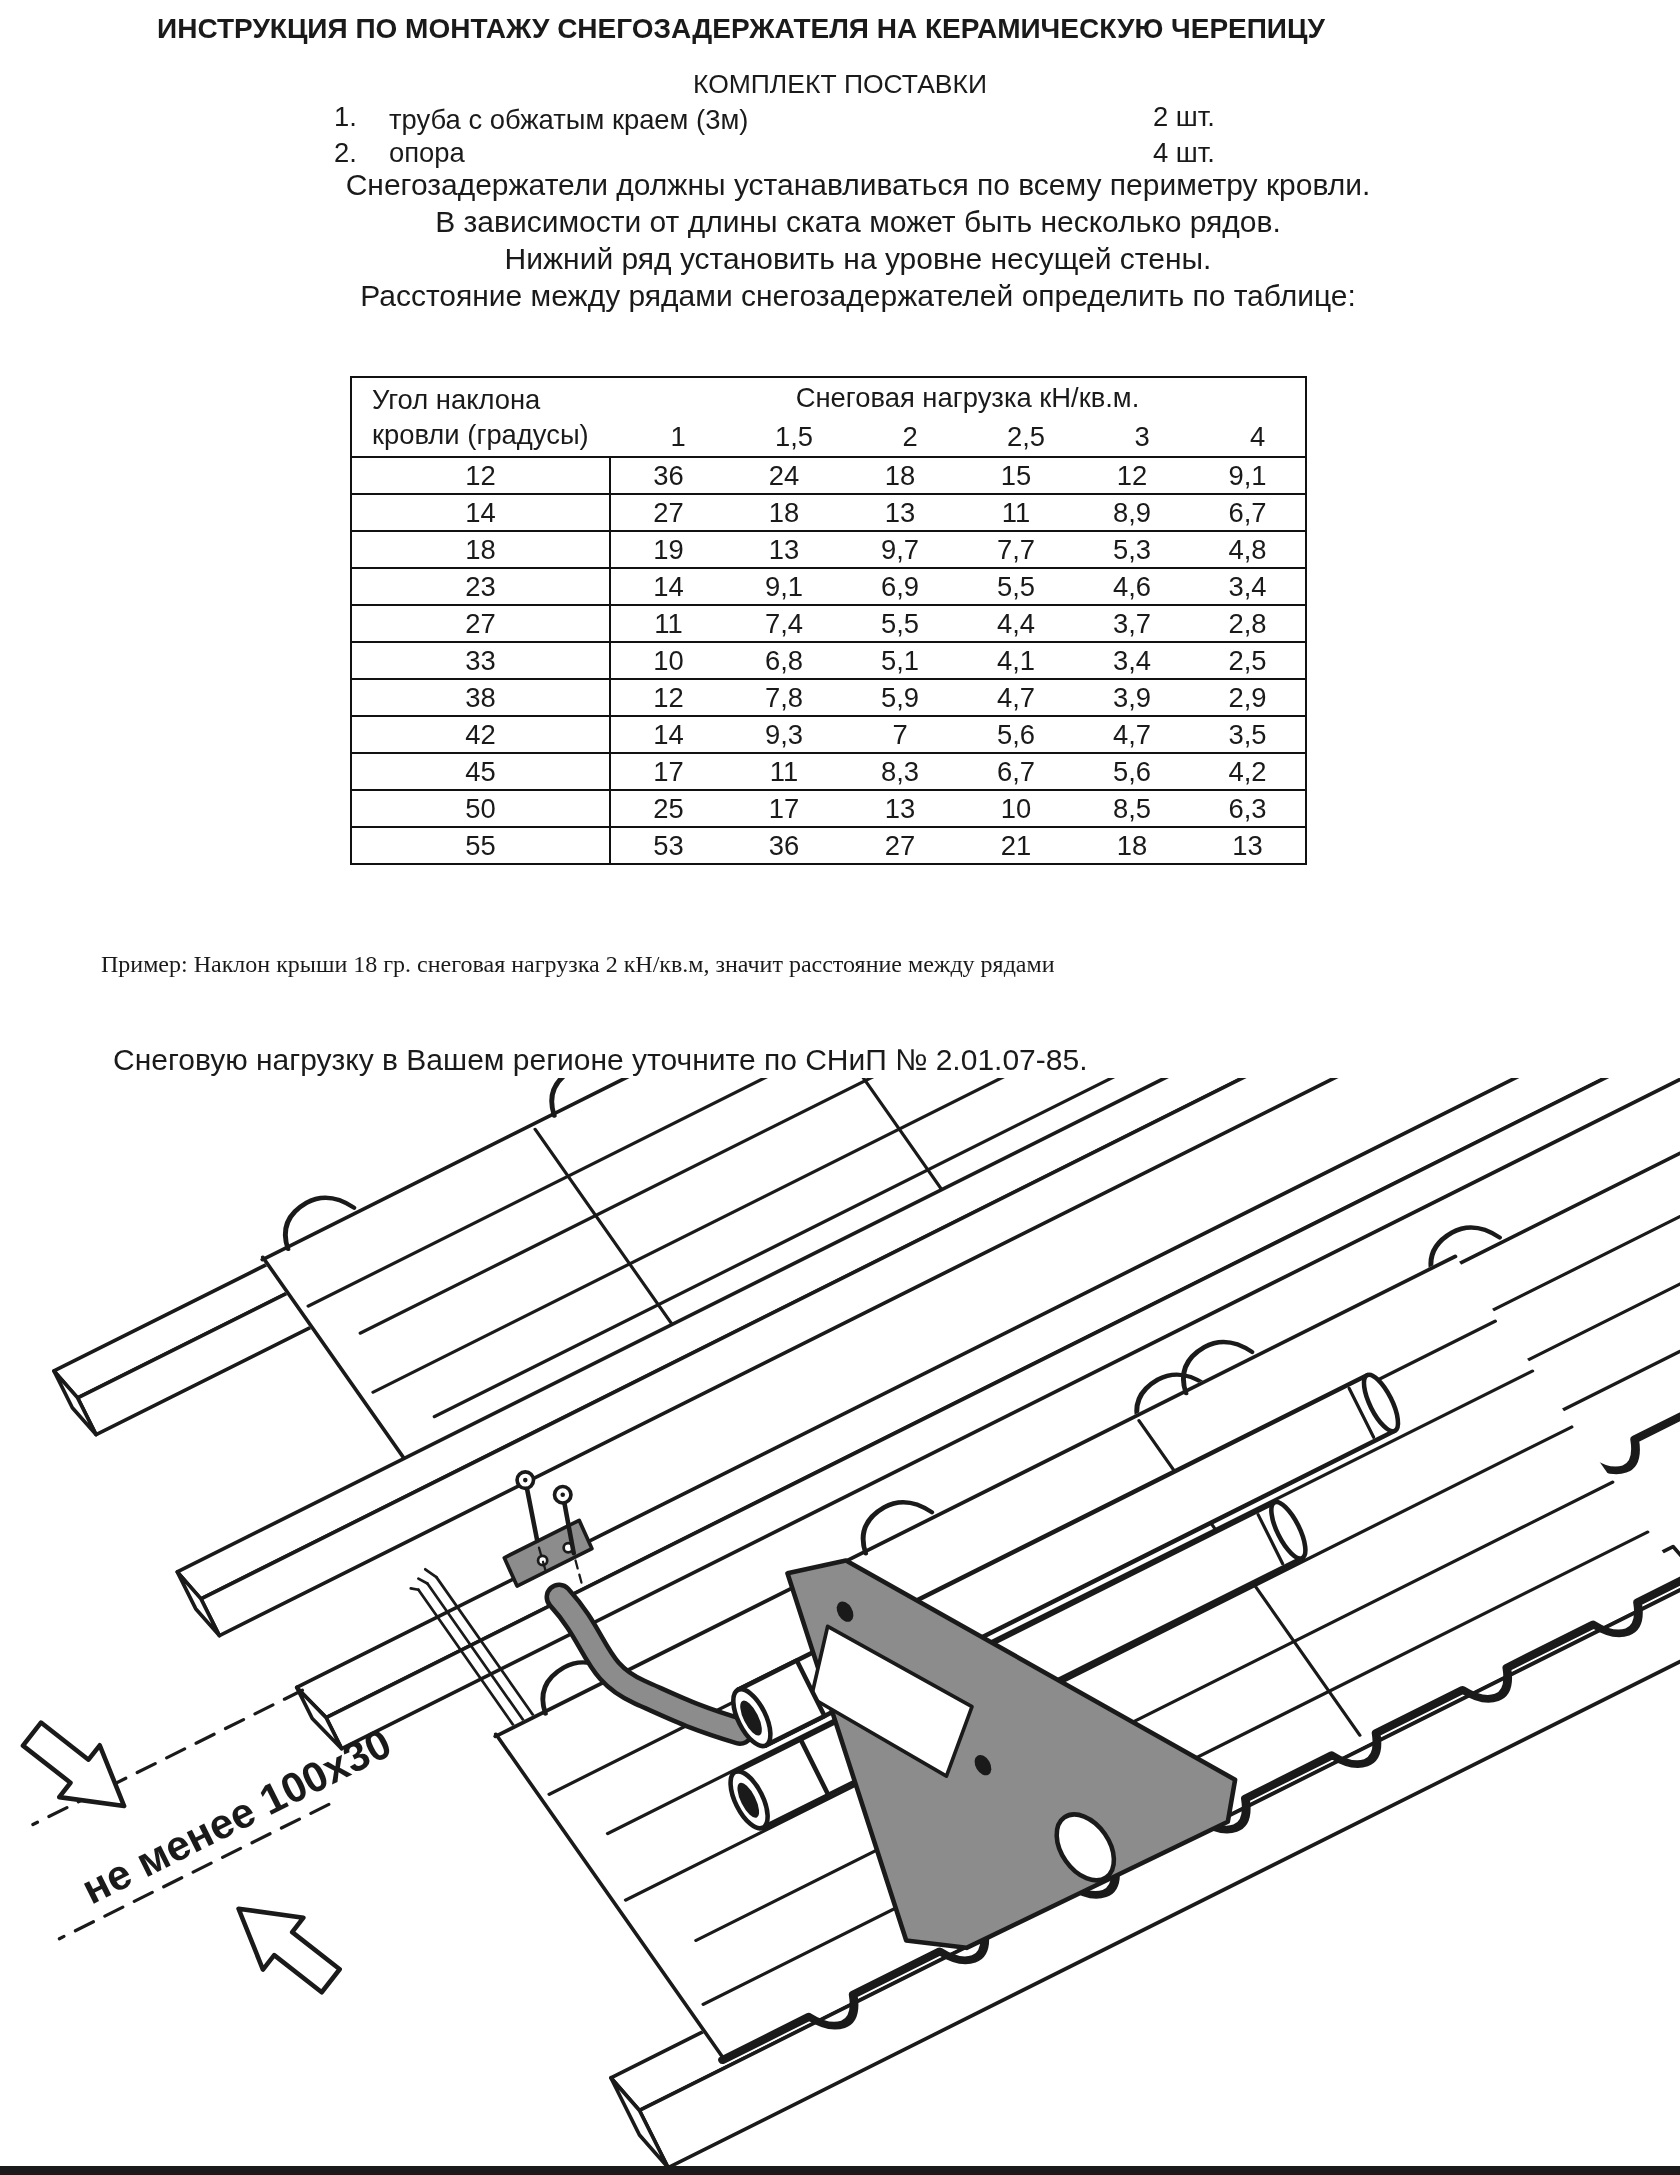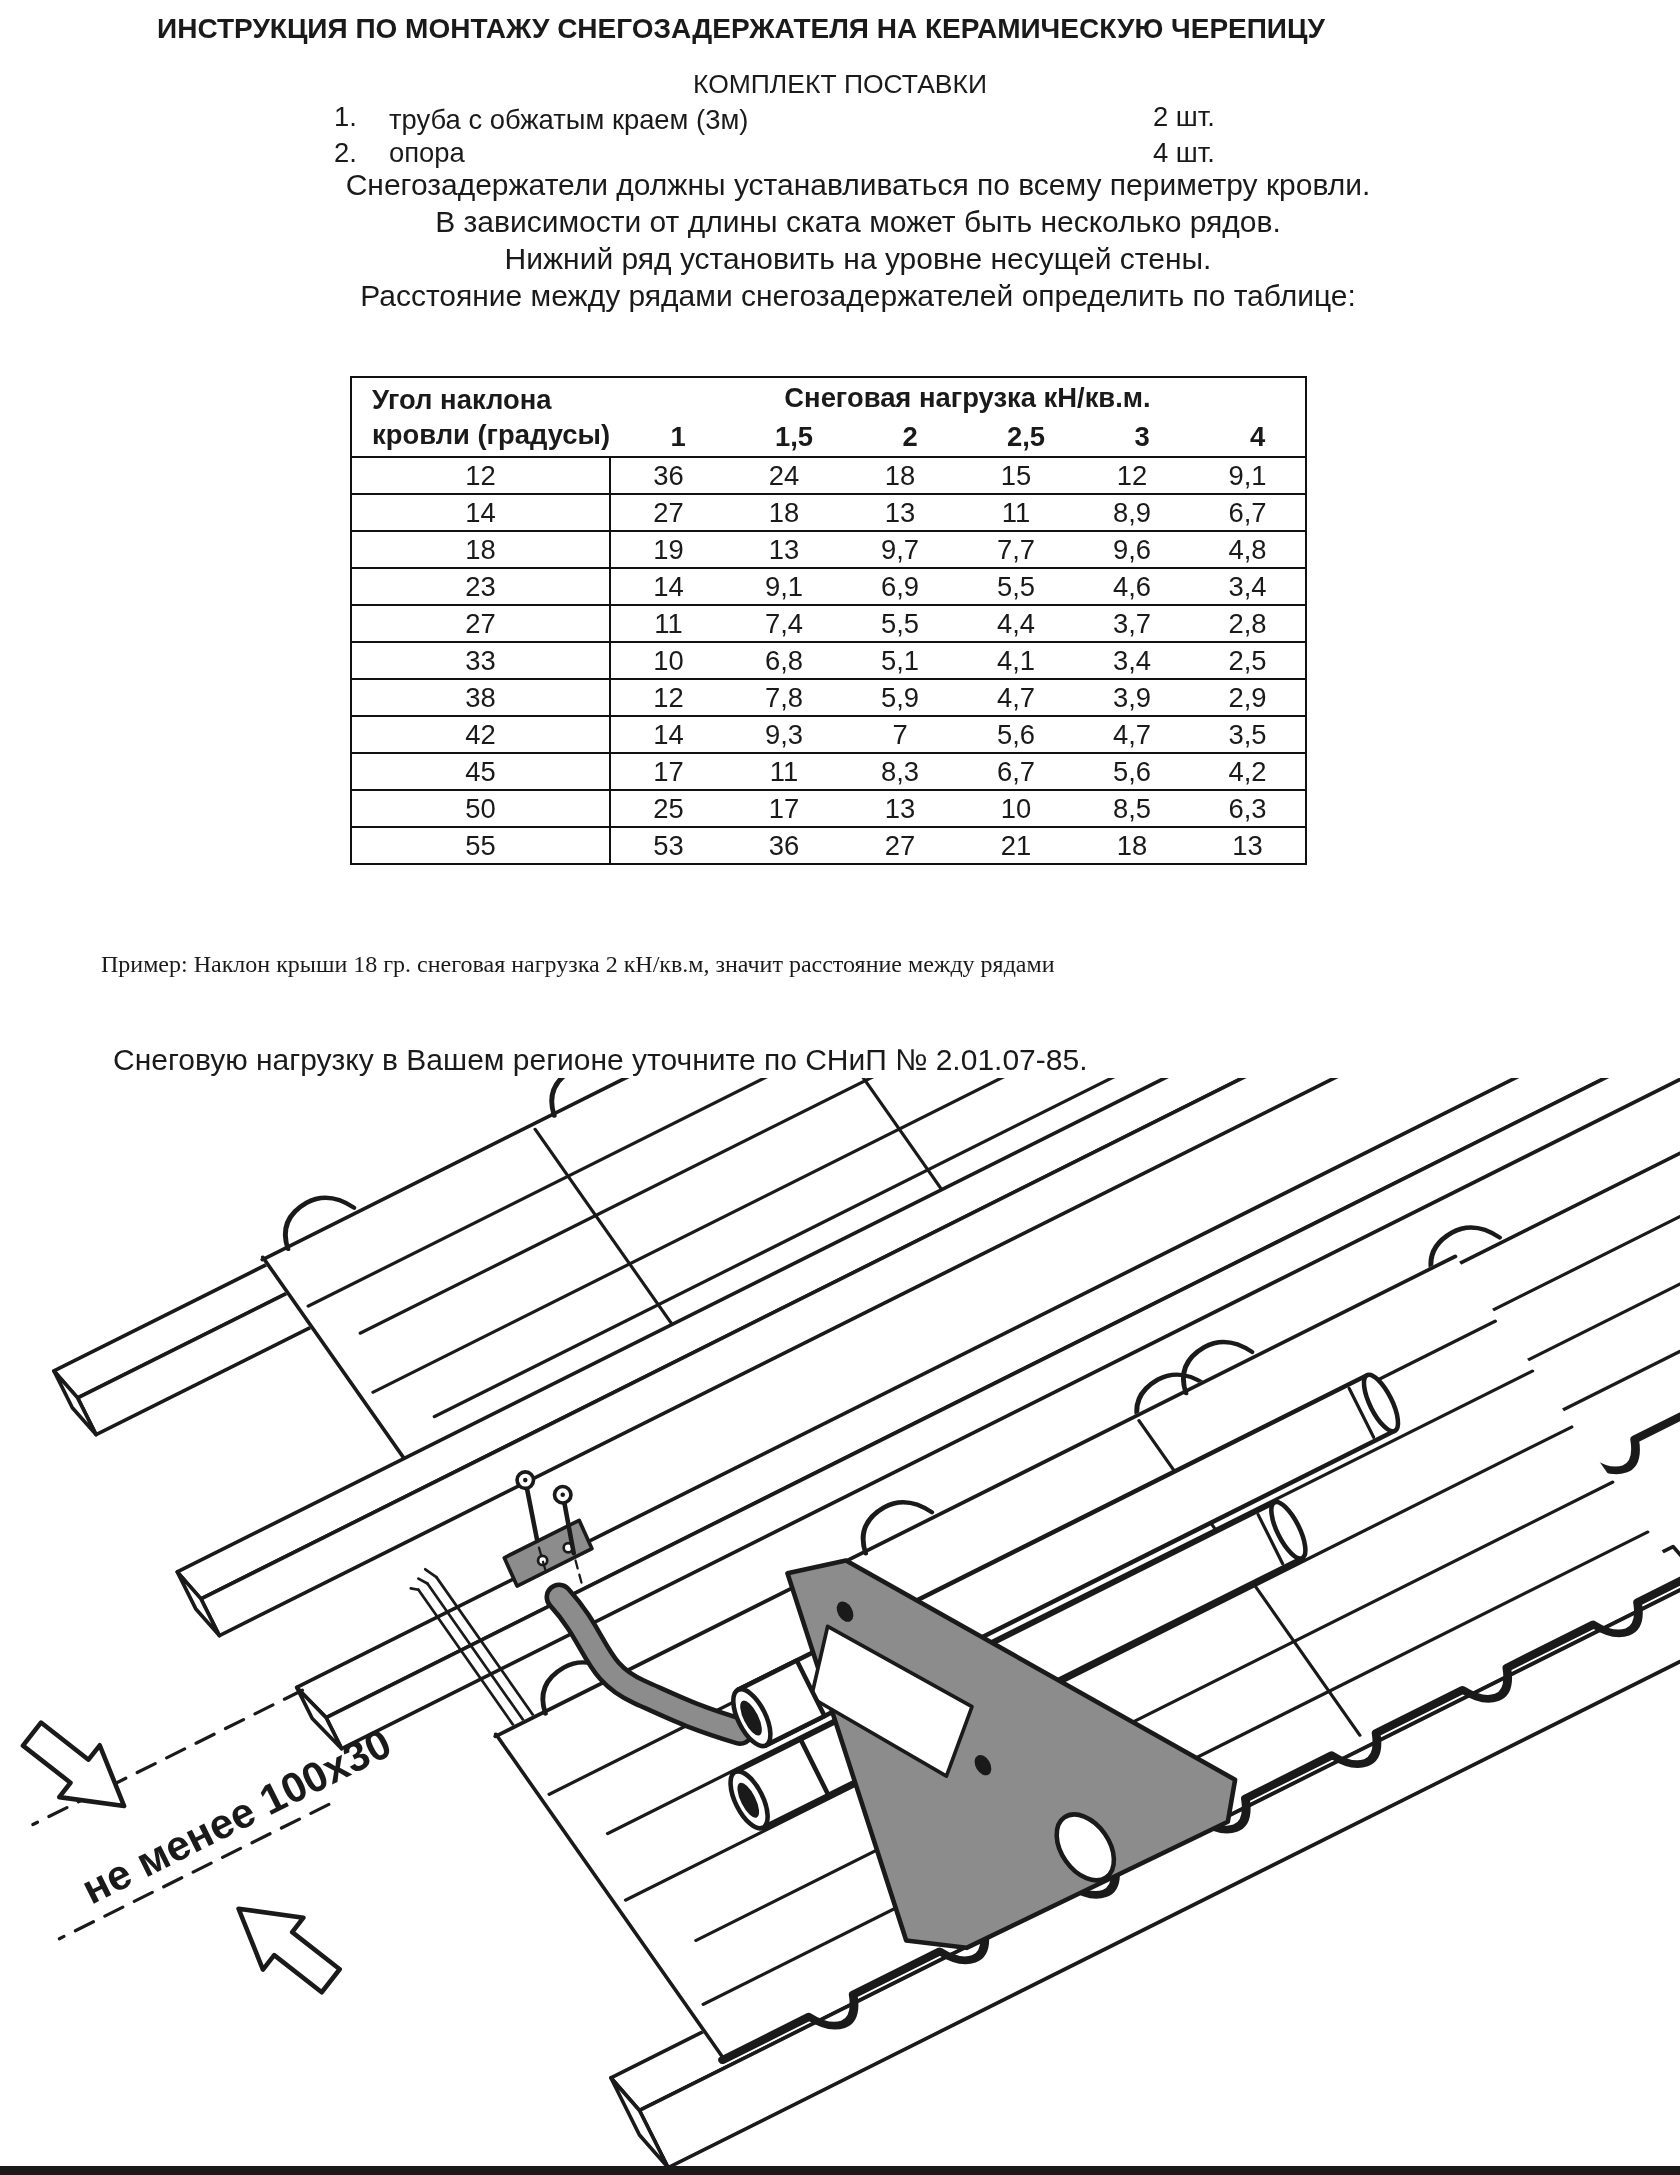--- a/index.html
+++ b/index.html
@@ -38,21 +38,21 @@
   .snow-table {
     position: absolute; top: 376px; left: 350px;
     border-collapse: collapse;
     font-size: 27.4px;
     table-layout: fixed;
   }
   .snow-table, .snow-table td, .snow-table th {
     border: 0 solid #111111;
   }
   .snow-table { border: 2.7px solid #111111; }
-  .snow-table th { font-weight: bold; padding-left: 20px; }
+  .snow-table th { font-weight: normal; padding-left: 20px; }
   .corner-cell {
     width: 259px; text-align: left; padding-left: 12.8px;
     border-right: 2.7px solid #111111;
     line-height: 35px;
     vertical-align: middle;
   }
   .load-header-cell { height: 40px; text-align: center; border-bottom: 2.3px solid #111111; }
   .load-col { width: 116px; height: 40px; text-align: center; }
   .snow-table tbody td {
     height: 37px; text-align: center;
@@ -136,21 +136,21 @@
           <td>11</td>
           <td>8,9</td>
           <td>6,7</td>
         </tr>
         <tr>
           <td class="angle">18</td>
           <td>19</td>
           <td>13</td>
           <td>9,7</td>
           <td>7,7</td>
-          <td>9,6</td>
+          <td>5,3</td>
           <td>4,8</td>
         </tr>
         <tr>
           <td class="angle">23</td>
           <td>14</td>
           <td>9,1</td>
           <td>6,9</td>
           <td>5,5</td>
           <td>4,6</td>
           <td>3,4</td>

